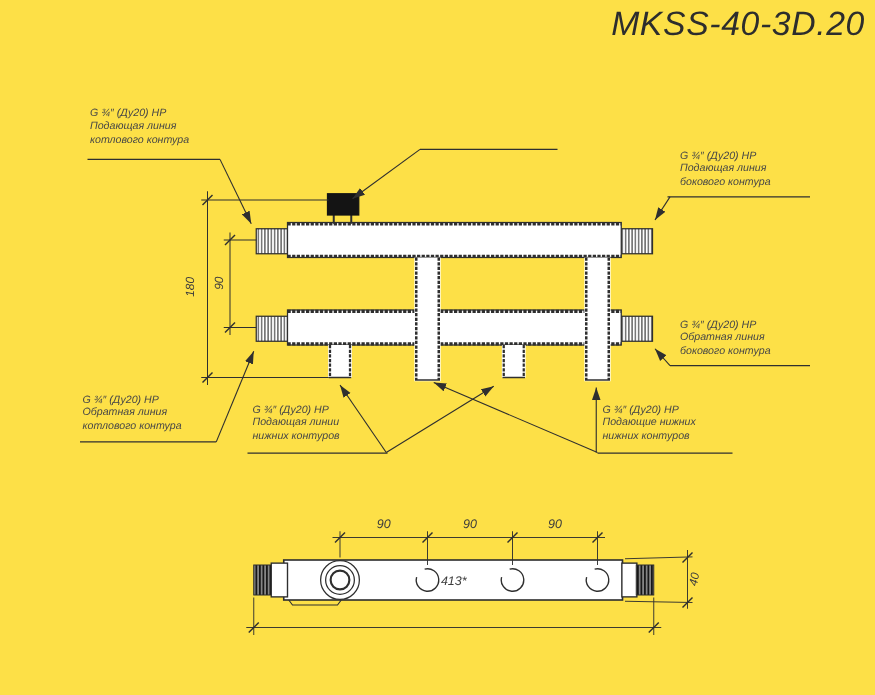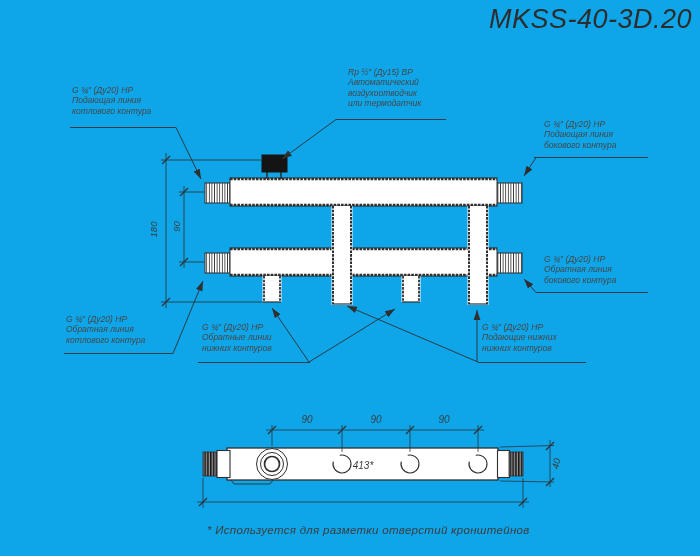--- a/index.html
+++ b/index.html
@@ -1,17 +1,17 @@
 <!DOCTYPE html>
 <html><head>
 <meta charset="utf-8">
 <style>
   html,body{margin:0;padding:0;background:#ffffff;}
   #canvas{
-    position:relative;width:700px;height:556px;background:#0ea5e9;
+    position:relative;width:700px;height:556px;background:#fde047;
     font-family:"Liberation Sans",sans-serif;overflow:hidden;
   }
   #drawing-svg{position:absolute;left:0;top:0;}
   .title{
     position:absolute;top:4px;right:8px;width:320px;text-align:right;
     font:italic 27px "Liberation Sans",sans-serif;color:#2d2d2d;letter-spacing:.5px;
   }
   .label{
     position:absolute;font:italic 8.5px "Liberation Sans",sans-serif;
     color:#474747;line-height:1.22;white-space:nowrap;
@@ -177,26 +177,20 @@
   </svg>
 
   <div class="title">MKSS-40-3D.20</div>
 
   <div class="label" style="left:72px;top:85px;">
     <div>G ¾″ (Ду20) НР</div>
     <div>Подающая линия</div>
     <div>котлового контура</div>
   </div>
 
-  <div class="label" style="left:348px;top:67px;">
-    <div>Rp ½″ (Ду15) ВР</div>
-    <div>Автоматический</div>
-    <div>воздухоотводчик</div>
-    <div>или термодатчик</div>
-  </div>
 
   <div class="label" style="left:544px;top:119px;">
     <div>G ¾″ (Ду20) НР</div>
     <div>Подающая линия</div>
     <div>бокового контура</div>
   </div>
 
   <div class="label" style="left:544px;top:254px;">
     <div>G ¾″ (Ду20) НР</div>
     <div>Обратная линия</div>
@@ -204,33 +198,32 @@
   </div>
 
   <div class="label" style="left:66px;top:314px;">
     <div>G ¾″ (Ду20) НР</div>
     <div>Обратная линия</div>
     <div>котлового контура</div>
   </div>
 
   <div class="label" style="left:202px;top:322px;">
     <div>G ¾″ (Ду20) НР</div>
-    <div>Обратные линии</div>
+    <div>Подающая линии</div>
     <div>нижних контуров</div>
   </div>
 
   <div class="label" style="left:482px;top:322px;">
     <div>G ¾″ (Ду20) НР</div>
     <div>Подающие нижних</div>
     <div>нижних контуров</div>
   </div>
 
   <div class="dim rot" style="left:153px;top:224px;">180</div>
   <div class="dim rot" style="left:176px;top:221px;">90</div>
 
   <div class="dim" style="left:297px;top:414px;width:20px;">90</div>
   <div class="dim" style="left:366px;top:414px;width:20px;">90</div>
   <div class="dim" style="left:434px;top:414px;width:20px;">90</div>
   <div class="dim" style="left:348px;top:460px;width:30px;">413*</div>
   <div class="dim rot40" style="left:556px;top:458px;">40</div>
 
-  <div class="footnote">* Используется для разметки отверстий кронштейнов</div>
 </div>
 
 </body></html>

